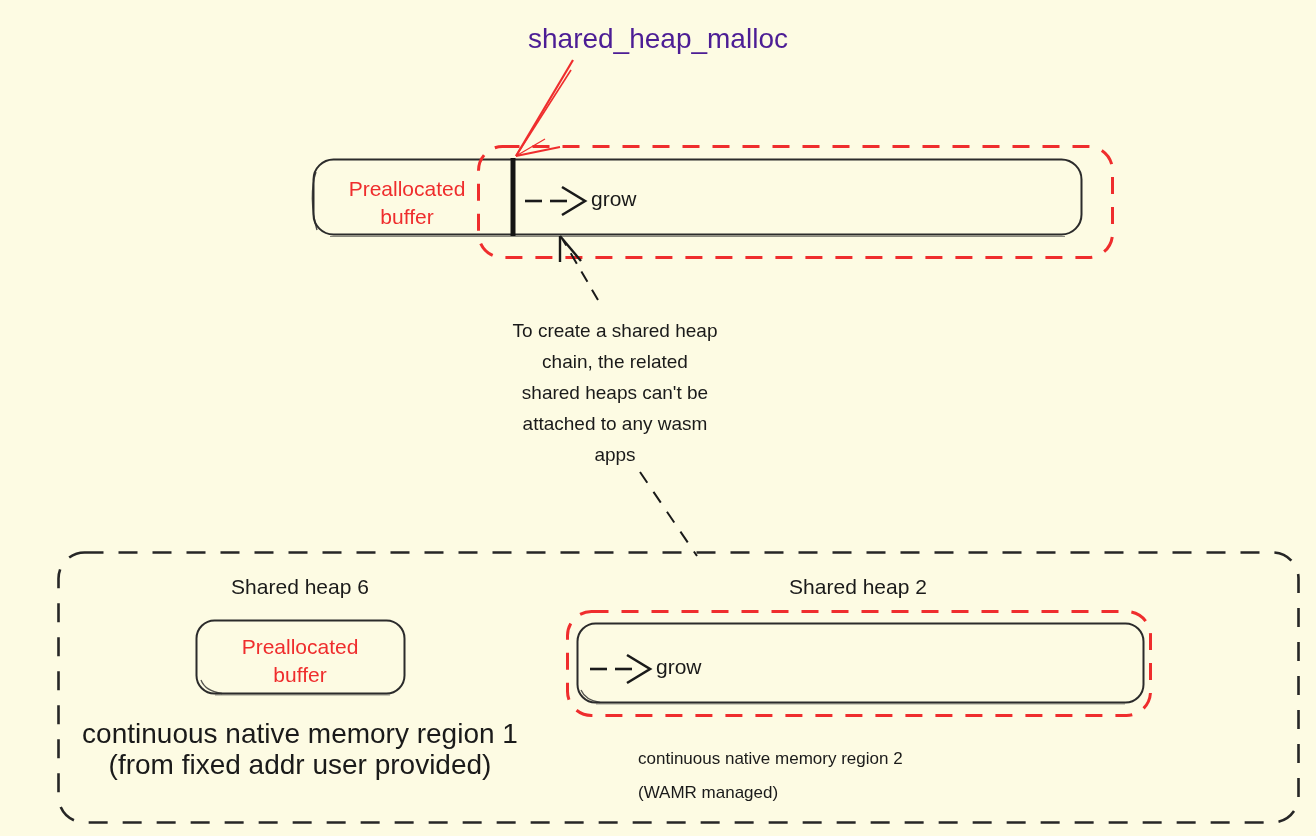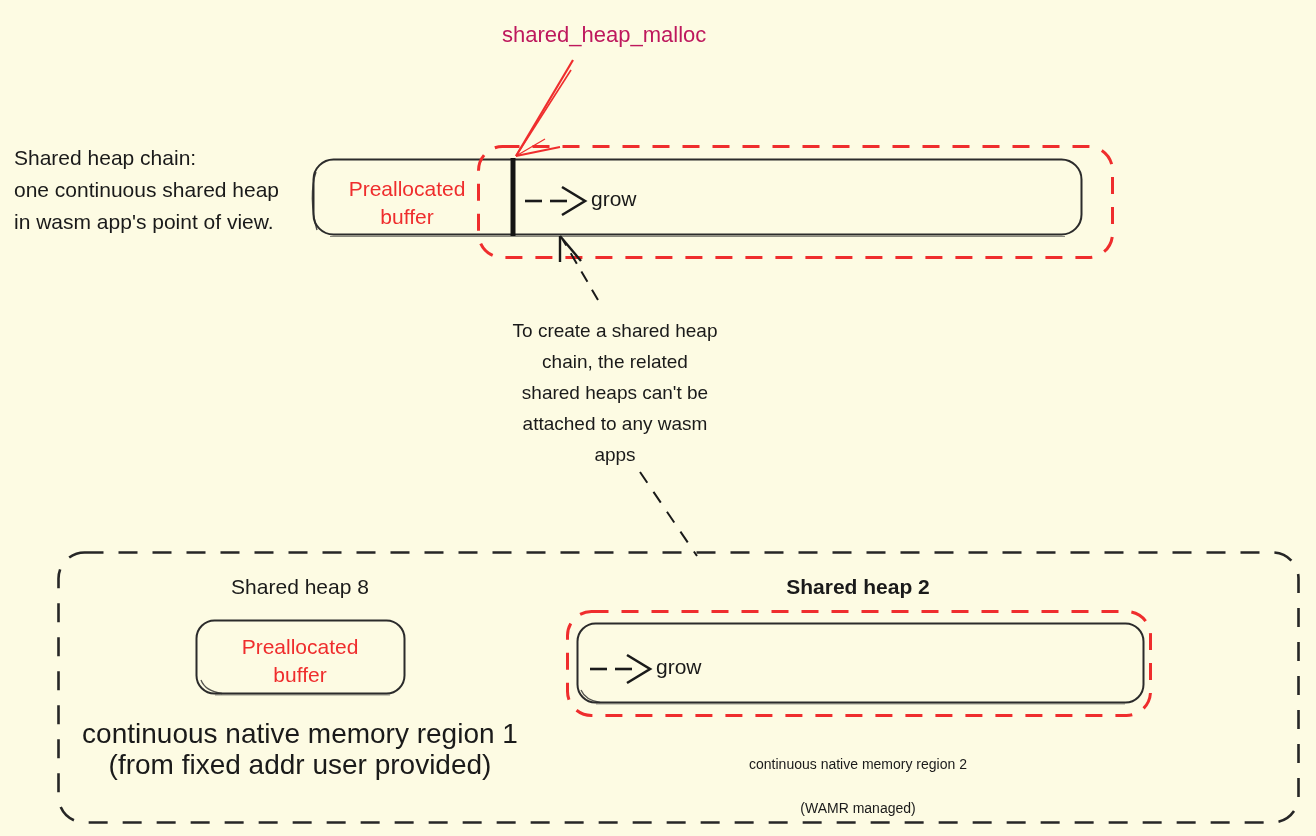--- a/index.html
+++ b/index.html
@@ -35,24 +35,24 @@
   #intro-text {
     left: 14px;
     top: 142px;
     font-size: 21px;
     line-height: 32px;
     text-align: left;
   }
 
   
   #callout-label {
-    left: 502px;
+    left: 528px;
     top: 20px;
-    font-size: 22px;
-    color: #be185d;
+    font-size: 28px;
+    color: #4c1d95;
   }
 
   
   #top-prealloc {
     left: 332px;
     top: 175px;
     width: 150px;
     text-align: center;
     font-size: 21px;
     line-height: 28px;
@@ -83,21 +83,20 @@
     width: 240px;
     text-align: center;
     font-size: 21px;
   }
   #heap2-title {
     left: 738px;
     top: 573px;
     width: 240px;
     text-align: center;
     font-size: 21px;
-    font-weight: bold;
   }
 
   
   #heap1-box-text {
     left: 205px;
     top: 633px;
     width: 190px;
     text-align: center;
     font-size: 21px;
     line-height: 28px;
@@ -117,23 +116,22 @@
     top: 718px;
     width: 440px;
     text-align: center;
     font-size: 28px;
     line-height: 31px;
   }
   #heap2-caption {
     left: 638px;
     top: 742px;
     width: 440px;
-    text-align: center;
-    font-size: 14px;
-    line-height: 44px;
+    font-size: 17px;
+    line-height: 34px;
   }
 </style>
 </head>
 <body>
 
 <div id="stage">
 
   <svg id="vector" viewBox="0 0 1316 836">
 
     <g>
@@ -193,38 +191,35 @@
     </g>
 
     <g>
       <line x1="590" y1="669" x2="607" y2="669" stroke="#1a1a1a" stroke-width="2.6"></line>
       <line x1="615" y1="669" x2="632" y2="669" stroke="#1a1a1a" stroke-width="2.6"></line>
       <path d="M627,655 L650,669 L627,683" fill="none" stroke="#1a1a1a" stroke-width="2.6" stroke-linejoin="miter" stroke-linecap="butt"></path>
     </g>
 
   </svg>
 
-  <div class="lbl" id="intro-text">Shared heap chain:
-one continuous shared heap
-in wasm app's point of view.</div>
 
   <div class="lbl" id="callout-label">shared_heap_malloc</div>
 
   <div class="lbl" id="top-prealloc">Preallocated
 buffer</div>
 
   <div class="lbl" id="top-grow">grow</div>
 
   <div class="lbl" id="middle-note">To create a shared heap
 chain, the related
 shared heaps can't be
 attached to any wasm
 apps</div>
 
-  <div class="lbl" id="heap1-title">Shared heap 8</div>
+  <div class="lbl" id="heap1-title">Shared heap 6</div>
 
   <div class="lbl" id="heap1-box-text">Preallocated
 buffer</div>
 
   <div class="lbl" id="heap1-caption">continuous native memory region 1
 (from fixed addr user provided)</div>
 
   <div class="lbl" id="heap2-title">Shared heap 2</div>
 
   <div class="lbl" id="heap2-grow">grow</div>

